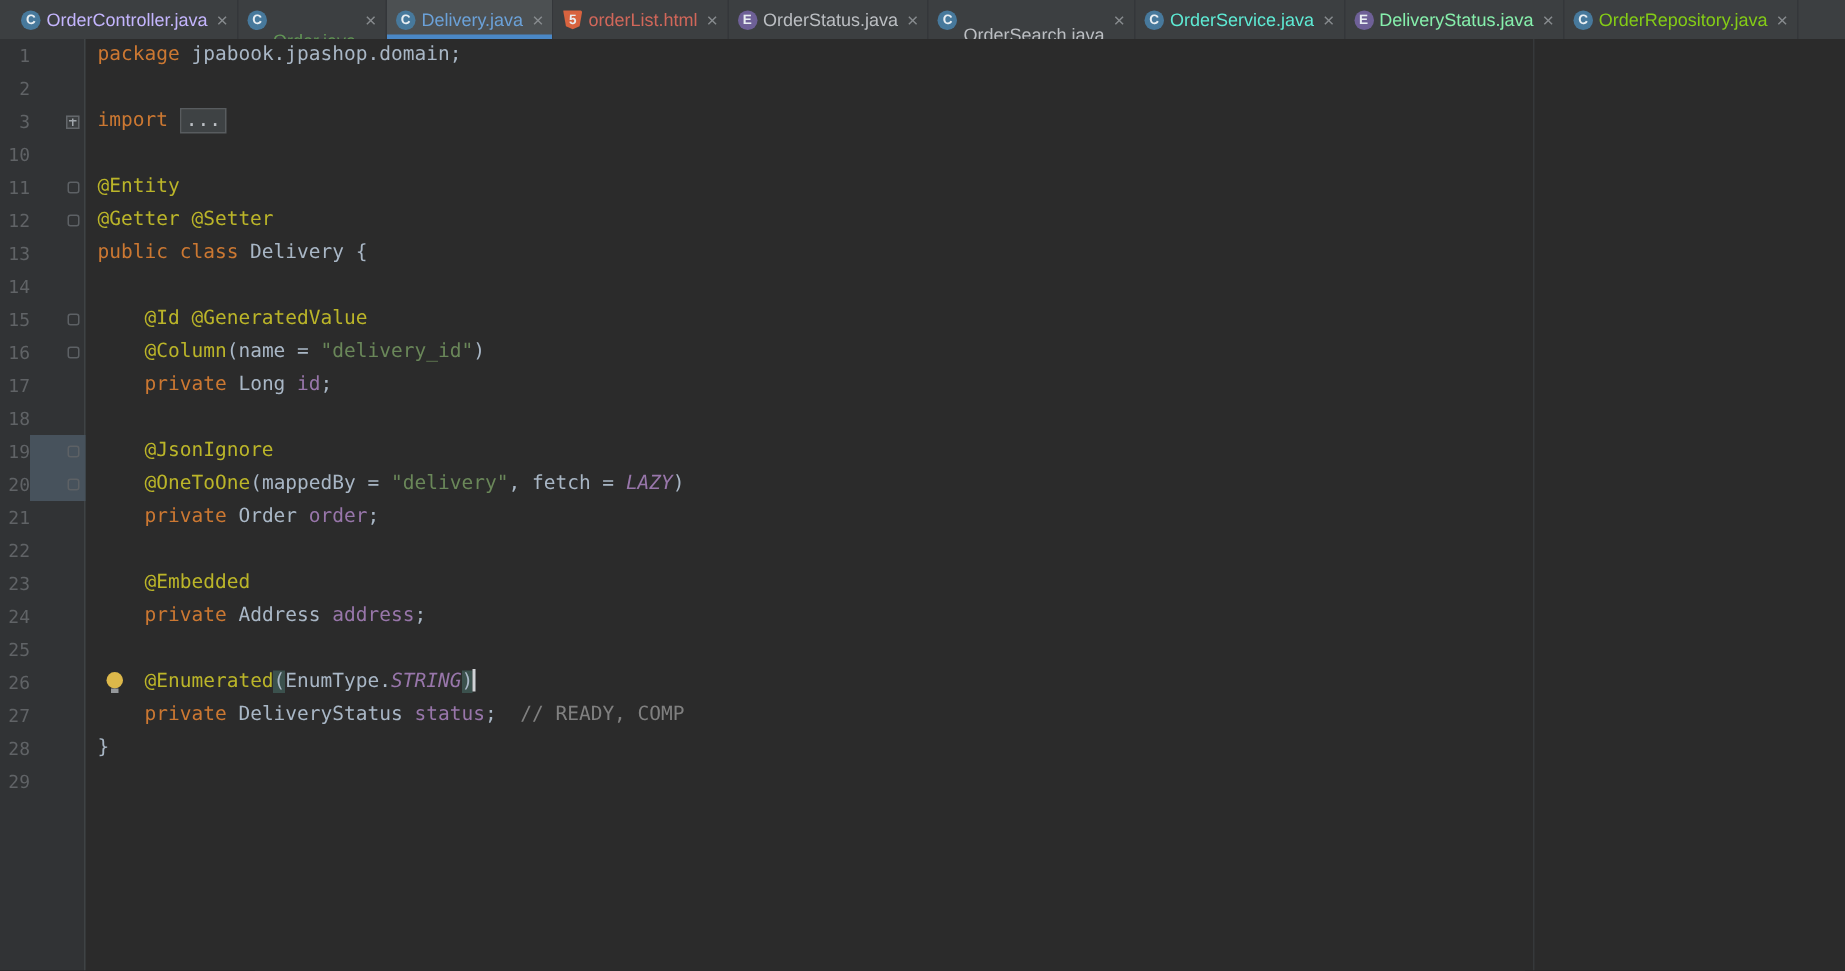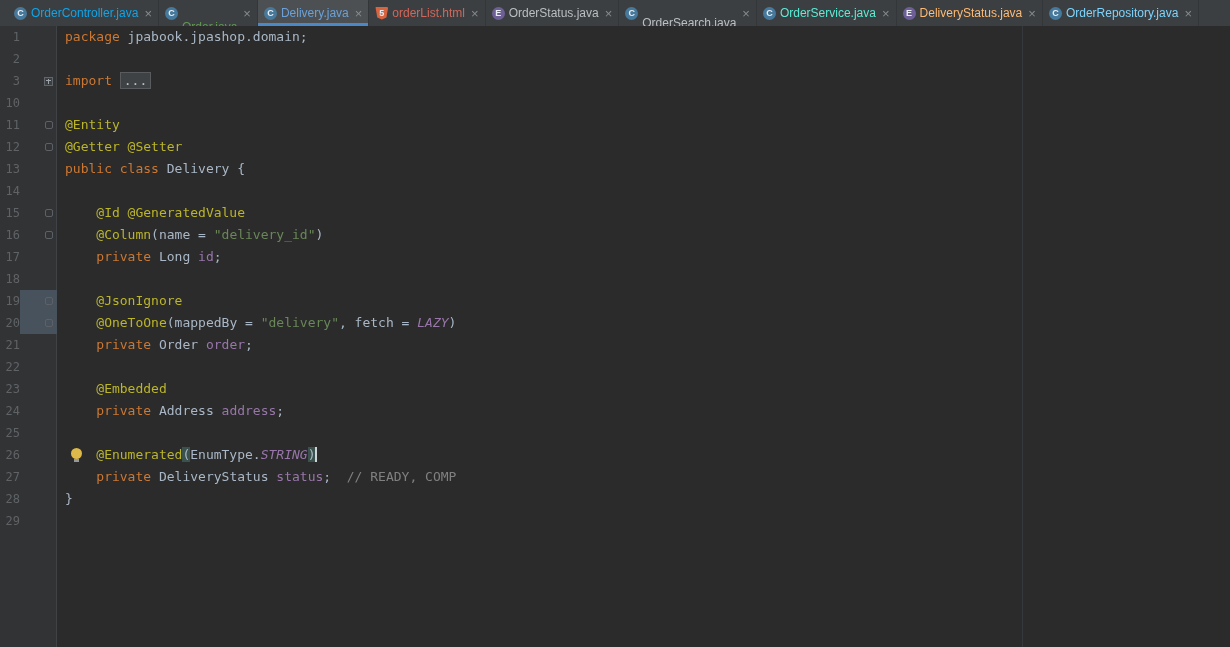--- a/index.html
+++ b/index.html
@@ -67,21 +67,21 @@
   .seg-fold { background:#3e4244; outline:1px solid #585c5f; color:#bcc0c5;
               padding:0 3px; margin:0 1px; }
 </style>
 </head>
 <body>
 
 <div class="ide">
   <div class="tabbar">
       <div class="tab">
         <span class="ficon class">C</span>
-        <span class="tab-label" style="color: #0ea5e9;">OrderController.java</span>
+        <span class="tab-label" style="color: #c4b5fd;">OrderController.java</span>
         <span class="tab-close">×</span>
       </div>
       <div class="tab">
         <span class="ficon class">C</span>
         <span class="tab-label" style="color: rgb(98, 151, 85); margin-top: 27px;">Order.java</span>
         <span class="tab-close">×</span>
       </div>
       <div class="tab active">
         <span class="ficon class">C</span>
         <span class="tab-label" style="color: rgb(107, 161, 216);">Delivery.java</span>
@@ -102,26 +102,26 @@
         <span class="tab-label" style="color: rgb(187, 190, 194); margin-top: 20px;">OrderSearch.java</span>
         <span class="tab-close">×</span>
       </div>
       <div class="tab">
         <span class="ficon class">C</span>
         <span class="tab-label" style="color: #5eead4; text-align: center;">OrderService.java</span>
         <span class="tab-close">×</span>
       </div>
       <div class="tab">
         <span class="ficon enum">E</span>
-        <span class="tab-label" style="color: #fdba74;">DeliveryStatus.java</span>
-        <span class="tab-close">×</span>
-      </div>
-      <div class="tab">
-        <span class="ficon class">C</span>
-        <span class="tab-label" style="color: #7dd3fc;">OrderRepository.java</span>
+        <span class="tab-label" style="color: #86efac;">DeliveryStatus.java</span>
+        <span class="tab-close">×</span>
+      </div>
+      <div class="tab">
+        <span class="ficon class">C</span>
+        <span class="tab-label" style="color: #84cc16;">OrderRepository.java</span>
         <span class="tab-close">×</span>
       </div>
     </div>
   <div class="editor">
     <div class="gutterbg"></div>
     <div class="marginguide"></div>
     <div class="rows">
         <div class="row">
           <span class="num">1</span>
           <span class="slot"></span>

